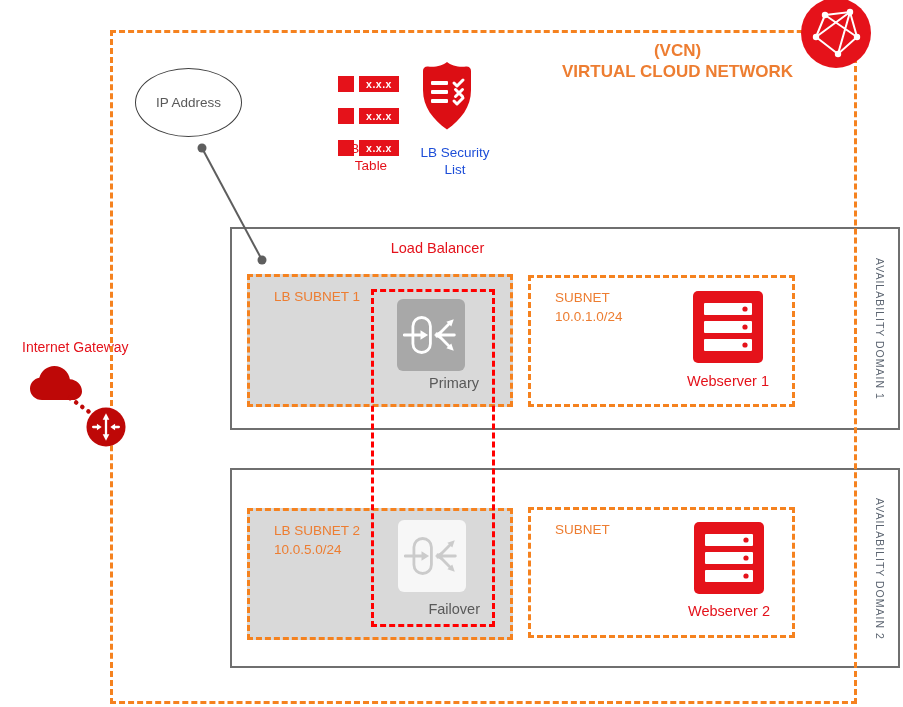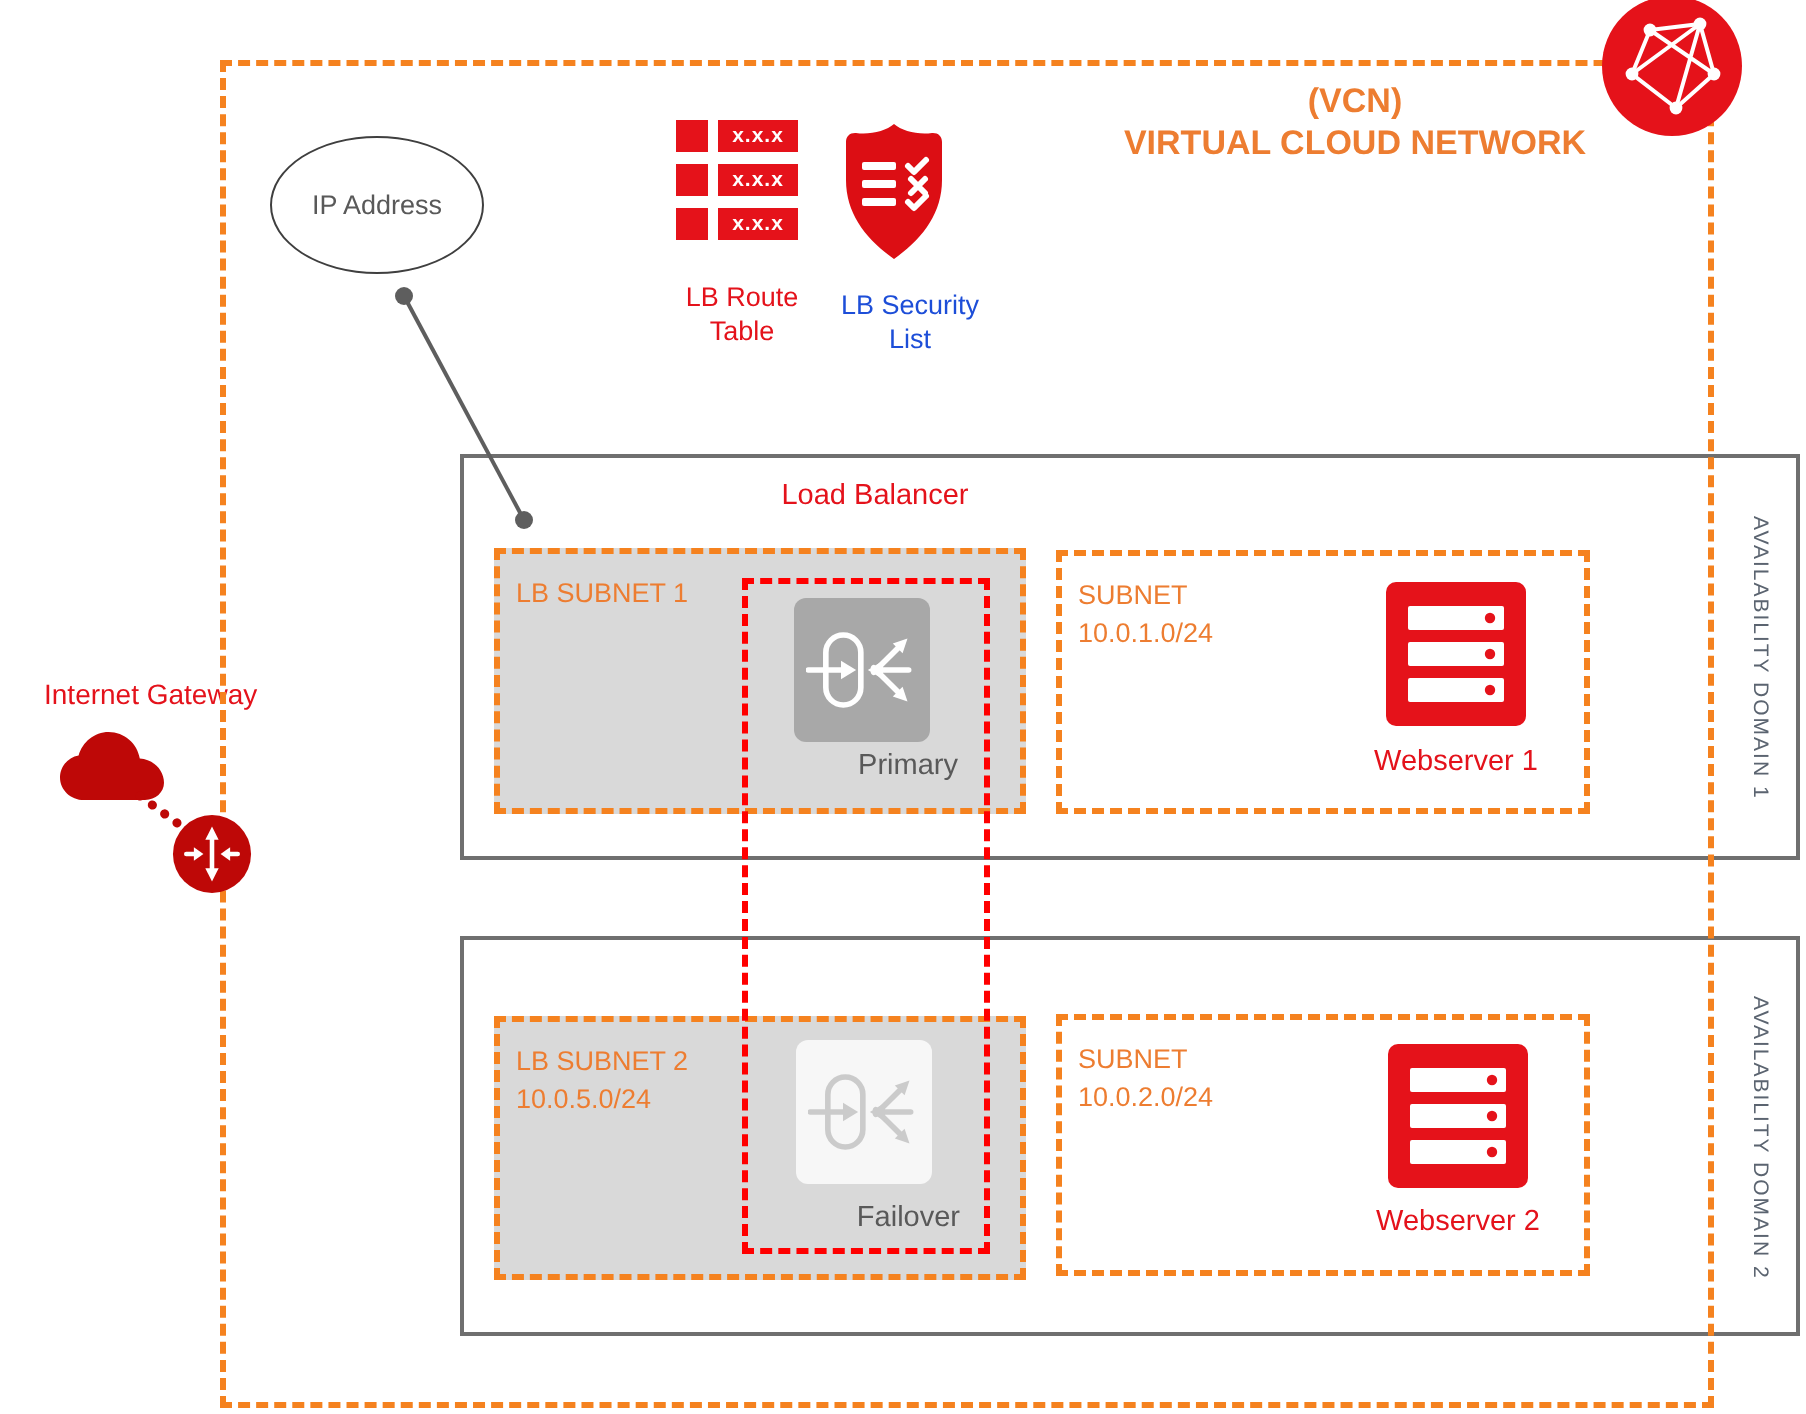--- a/index.html
+++ b/index.html
@@ -12,21 +12,21 @@
   .vcn-title{left:550px;top:40px;width:255px;text-align:center;color:#ED7D31;font-weight:bold;
              font-size:17px;line-height:21px;z-index:6;}
   .vcn-icon{left:801px;top:-2px;width:70px;height:70px;z-index:7;}
 
   
   .ip-ellipse{left:135px;top:68px;width:107px;height:69px;border:1.5px solid #3F3F3F;border-radius:50%;
               display:flex;align-items:center;justify-content:center;color:#595959;font-size:13.5px;background:#fff;z-index:2;}
   .connectors{left:0;top:0;width:903px;height:707px;z-index:8;pointer-events:none;}
 
   
-  .route-table{left:338px;top:60px;display:flex;flex-direction:column;gap:6px;z-index:2;}
+  .route-table{left:338px;top:76px;display:flex;flex-direction:column;gap:16px;z-index:2;}
   .rt-row{display:flex;gap:5px;align-items:center;}
   .rt-square{width:16px;height:16px;background:#E5121A;}
   .rt-value{width:40px;height:16px;background:#E5121A;color:#fff;font-size:10.5px;font-weight:bold;
             display:flex;align-items:center;justify-content:center;letter-spacing:0.5px;}
   .rt-label{left:336px;top:140px;width:70px;text-align:center;color:#E4121B;font-size:13.5px;line-height:17px;}
 
   
   .shield-icon{left:418px;top:60px;width:58px;height:72px;z-index:2;}
   .shield-label{left:413px;top:144px;width:84px;text-align:center;color:#1d4ed8;font-size:13.5px;line-height:17px;}
 
@@ -37,21 +37,21 @@
 
   
   .ad-box{left:230px;width:670px;height:201px;border:2.5px solid #6F6F6F;background:#fff;z-index:1;}
   .ad1{top:227px;height:203px;}
   .ad2{top:468px;height:200px;}
   .ad-vlabel{left:862px;width:24px;height:172px;writing-mode:vertical-rl;text-align:center;
              color:#5B6470;font-size:10.5px;letter-spacing:1px;z-index:6;}
   .lb-title{left:375px;top:240px;width:125px;text-align:center;color:#E4121B;font-size:14.5px;z-index:2;}
 
   
-  .subnet-box{border:3px dashed #F5821F;z-index:2;padding:11px 8px;}
+  .subnet-box{border:3px dashed #F5821F;z-index:2;padding:11px 24px;}
   .lb-subnet{background:#D9D9D9;}
   .plain-subnet{background:#fff;}
   .subnet-label{color:#ED7D31;font-size:13.5px;line-height:18.5px;}
 
   .lbsub1{left:247px;top:274px;width:266px;height:133px;}
   .sub1{left:528px;top:275px;width:267px;height:132px;}
   .lbsub2{left:247px;top:508px;width:266px;height:132px;}
   .sub2{left:528px;top:507px;width:267px;height:131px;}
 
   
@@ -184,21 +184,20 @@
   <div class="abs subnet-box lb-subnet lbsub2">
     <div class="subnet-label">
       <div>LB SUBNET 2</div>
       <div>10.0.5.0/24</div>
     </div>
   </div>
 
   <div class="abs subnet-box plain-subnet sub2">
     <div class="subnet-label">
       <div>SUBNET</div>
-      <div>10.0.2.0/24</div>
     </div>
   </div>
 
   <div class="abs lb-tile tile-primary">
     <svg width="56" height="56" viewBox="0 0 48 48">
       <g stroke="#fff" stroke-width="2.4" fill="none" stroke-linecap="round" stroke-linejoin="round">
         <rect x="8.5" y="9" width="15" height="30" rx="7.5"></rect>
         <path d="M1 24 L15 24"></path>
         <path d="M44 24 L32 24"></path>
         <path d="M29 25 L40 14"></path>

